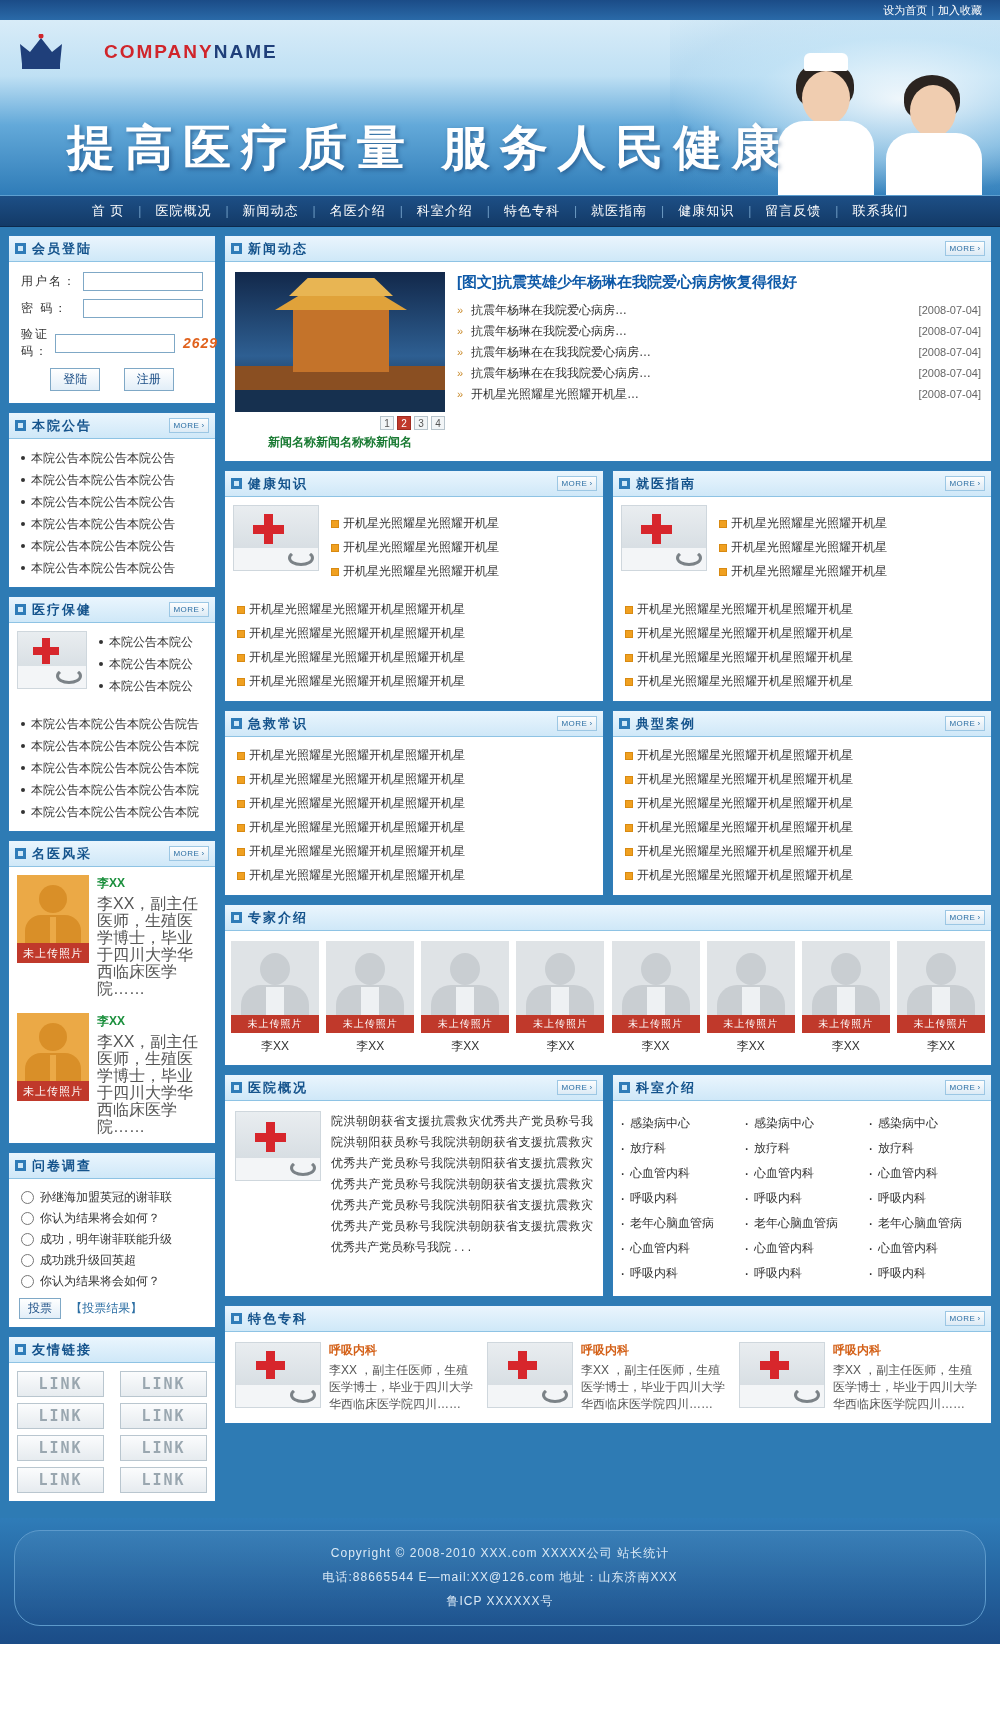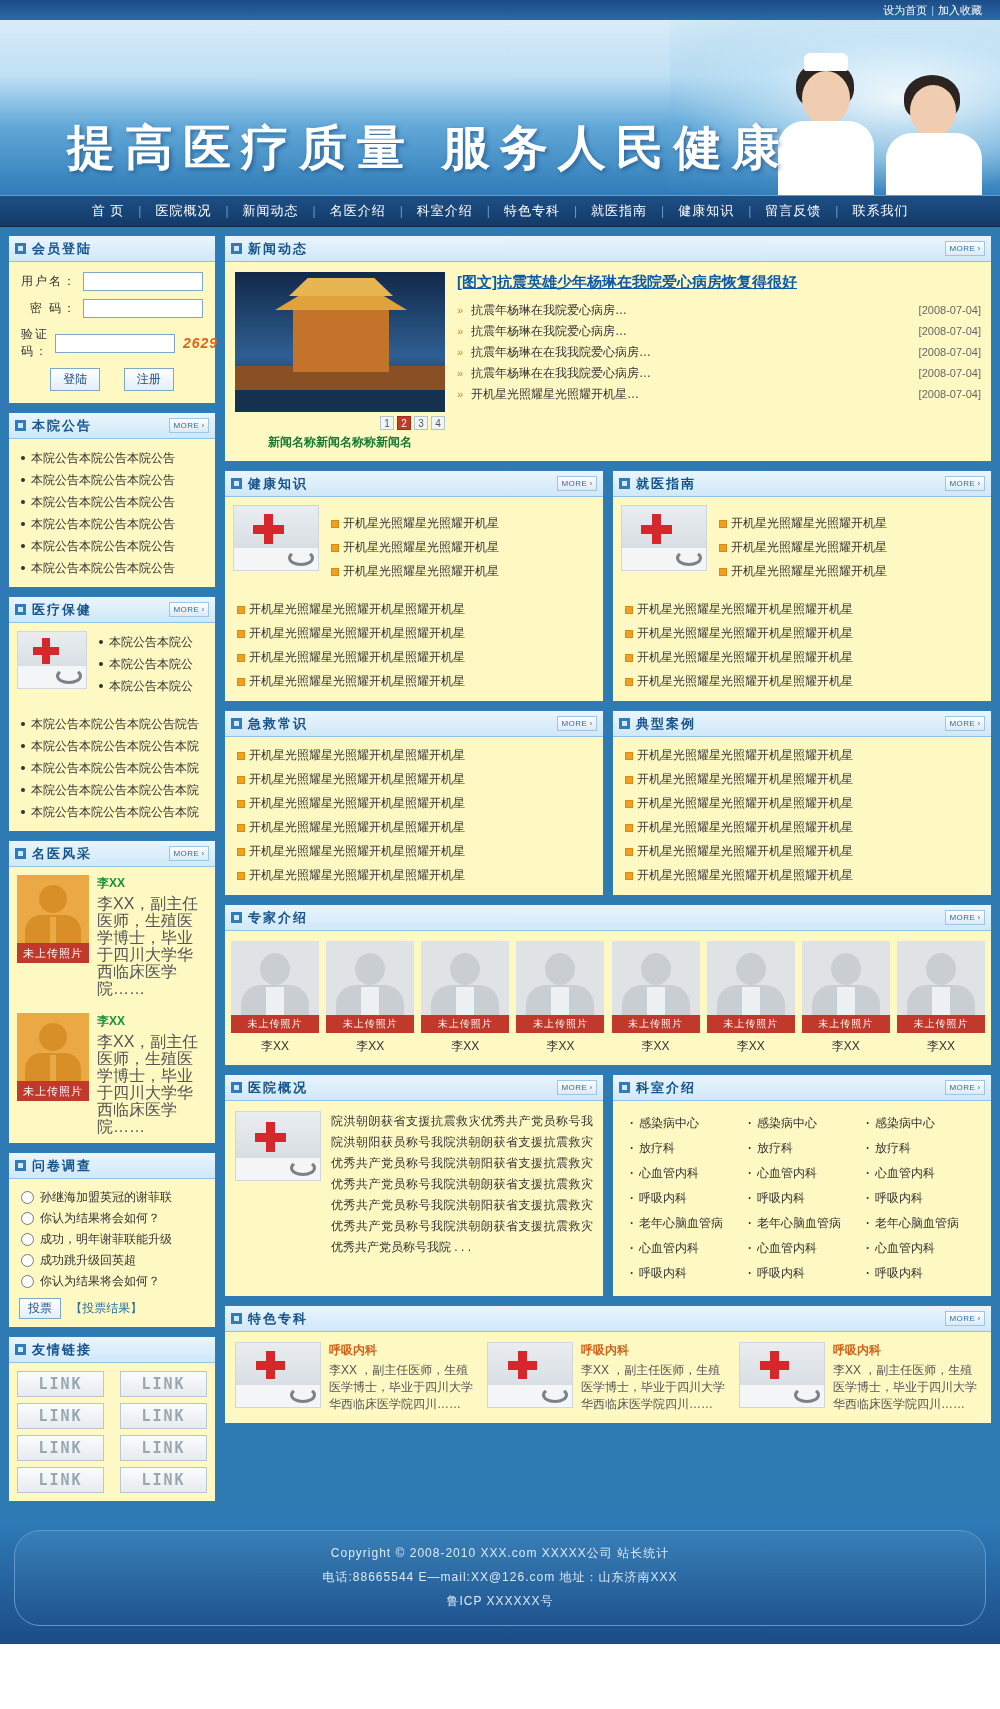--- a/index.html
+++ b/index.html
@@ -92,21 +92,21 @@
   .wrap {
     background:#2e7bb4;
     padding:8px;
     display:flex;
     gap:8px;
   }
   .col-left { width:208px; flex:0 0 208px; }
   .col-right { flex:1 1 auto; }
 
   .panel {
-    background:#fef9c3;
+    background:#ffffff;
     border:1px solid #2f7cb8;
     margin-bottom:8px;
   }
   .panel-hd {
     height:26px;
     background:linear-gradient(#eaf5fd,#cfe8f8);
     border-bottom:1px solid #8ec3e4;
     display:flex;
     align-items:center;
     padding:0 6px;
@@ -130,21 +130,21 @@
     letter-spacing:.5px;
     text-align:center;
     line-height:14px;
     text-decoration:none;
   }
   .more:after{ content:"›"; margin-left:2px; }
 
   
   .login-body { padding:10px 12px 12px; }
   .lrow { display:flex; align-items:center; margin-bottom:8px; }
-  .lrow label { width:62px; text-align:right; padding-right:6px; color:#333; letter-spacing:2px;}
+  .lrow label { width:62px; text-align:left; padding-right:6px; color:#333; letter-spacing:2px;}
   .lrow input[type=text],.lrow input[type=password] {
     width:120px; height:19px; border:1px solid #7fa8c6; font-size:12px; padding:0 3px;
   }
   .lrow .vcode-in { width:66px; }
   .vcode {
     color:#e0611c; font-size:14px; font-weight:bold; font-style:italic;
     margin-left:8px; letter-spacing:1px;
   }
   .lbtns { text-align:center; margin-top:4px; }
   .btn {
@@ -239,21 +239,21 @@
   .news-img .water { position:absolute; left:0; bottom:0; width:100%; height:22px; background:#16304f; }
   .pager { margin-top:4px; display:flex; justify-content:flex-end; gap:3px; }
   .pager span {
     width:14px; height:14px; line-height:14px; text-align:center;
     font-size:10px; border:1px solid #b7c3cb; background:#f2f5f7; color:#555;
   }
   .pager span.on { background:#c0392b; border-color:#a02b21; color:#fff; }
   .news-cap { text-align:center; color:#1a7a33; font-size:12px; font-weight:bold; margin-top:4px; }
 
   .news-main { flex:1 1 auto; }
-  .news-title { color:#0f5aa8; font-weight:bold; font-size:15px; line-height:20px;text-decoration:underline; }
+  .news-title { color:#0f5aa8; font-weight:bold; font-size:15px; line-height:20px; }
   .news-sum { color:#444; font-size:12px; line-height:19px; margin-top:6px; }
   .news-sum a { color:#2b6ea3; text-decoration:none; }
   .news-list { margin-top:8px; }
   .news-list .row {
     display:flex; justify-content:space-between; align-items:center;
     font-size:12px; line-height:21px; color:#333;
   }
   .news-list .row .t { padding-left:14px; position:relative; }
   .news-list .row .t:before {
     content:"»"; position:absolute; left:0; top:0; color:#c98b2c; font-size:11px;
@@ -285,21 +285,21 @@
   .expert .ph .e-shirt { position:absolute; left:35px; top:46px; width:18px; height:46px; background:#eef1f3; }
   .expert .ph .tag {
     position:absolute; left:0; bottom:0; width:100%; height:18px; background:#c0392b;
     color:#fff; font-size:10px; line-height:18px; letter-spacing:1px;
   }
   .expert .nm { margin-top:5px; font-size:12px; color:#333; }
 
   
   .ov-body { display:flex; padding:10px; gap:10px; }
   .ov-text { font-size:12px; line-height:21px; color:#333; text-align:justify; }
-  .dept-cols { display:flex; padding:10px 12px;font-family:Liberation Serif, serif; }
+  .dept-cols { display:flex; padding:10px 3px; }
   .dept-cols ul { list-style:none; margin:0; padding:0; flex:1; }
   .dept-cols li {
     font-size:12px; line-height:25px; color:#333; padding-left:14px; position:relative;
   }
   .dept-cols li:before {
     content:"·"; position:absolute; left:4px; top:0; color:#333; font-size:16px;
   }
 
   
   .spec { display:flex; padding:10px; gap:10px; }
@@ -331,20 +331,32 @@
 
 <div class="page">
 
   <div class="topbar">
     <a href="#">设为首页</a>
     <span class="sep">|</span>
     <a href="#">加入收藏</a>
   </div>
 
   <div class="header">
+    <div class="logo-row">
+      <span class="crown">
+        <svg width="46" height="36" viewBox="0 0 46 36">
+          <path d="M4 30 L2 10 L12 18 L23 4 L34 18 L44 10 L42 30 Z" fill="#1f3f7a"></path>
+          <rect x="4" y="30" width="38" height="5" fill="#1f3f7a"></rect>
+          <circle cx="23" cy="2" r="2.5" fill="#d0252b"></circle>
+        </svg>
+      </span>
+      <span class="company">
+        <span class="c1">COMPANY</span><span class="c2">NAME</span>
+      </span>
+    </div>
 
     <div class="header-photo">
       <div class="nurse" style="right:120px; width:110px; height:150px;">
         <div class="hair" style="left:26px; top:16px; width:58px; height:48px;"></div>
         <div class="cap" style="left:34px; top:8px; width:44px; height:18px;"></div>
         <div class="head" style="left:32px; top:26px; width:48px; height:54px;"></div>
         <div class="body" style="left:8px; top:76px; width:96px; height:74px;"></div>
       </div>
       <div class="nurse" style="right:12px; width:108px; height:140px;">
         <div class="hair" style="left:24px; top:20px; width:56px; height:46px;"></div>

